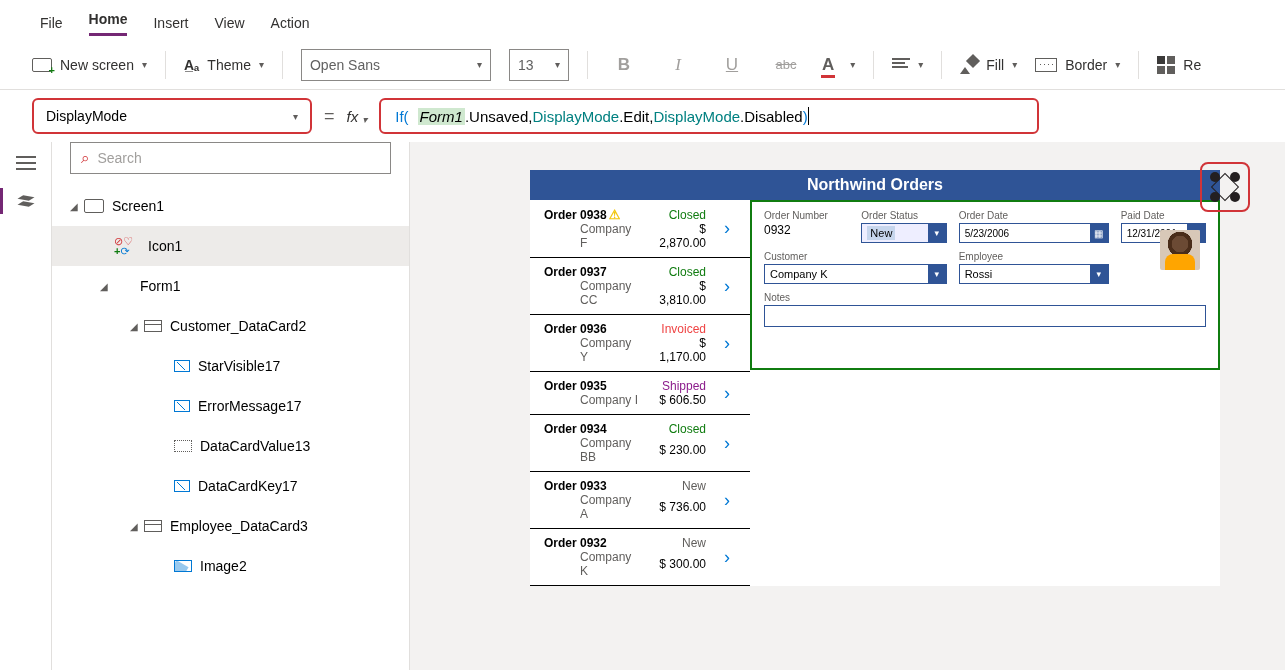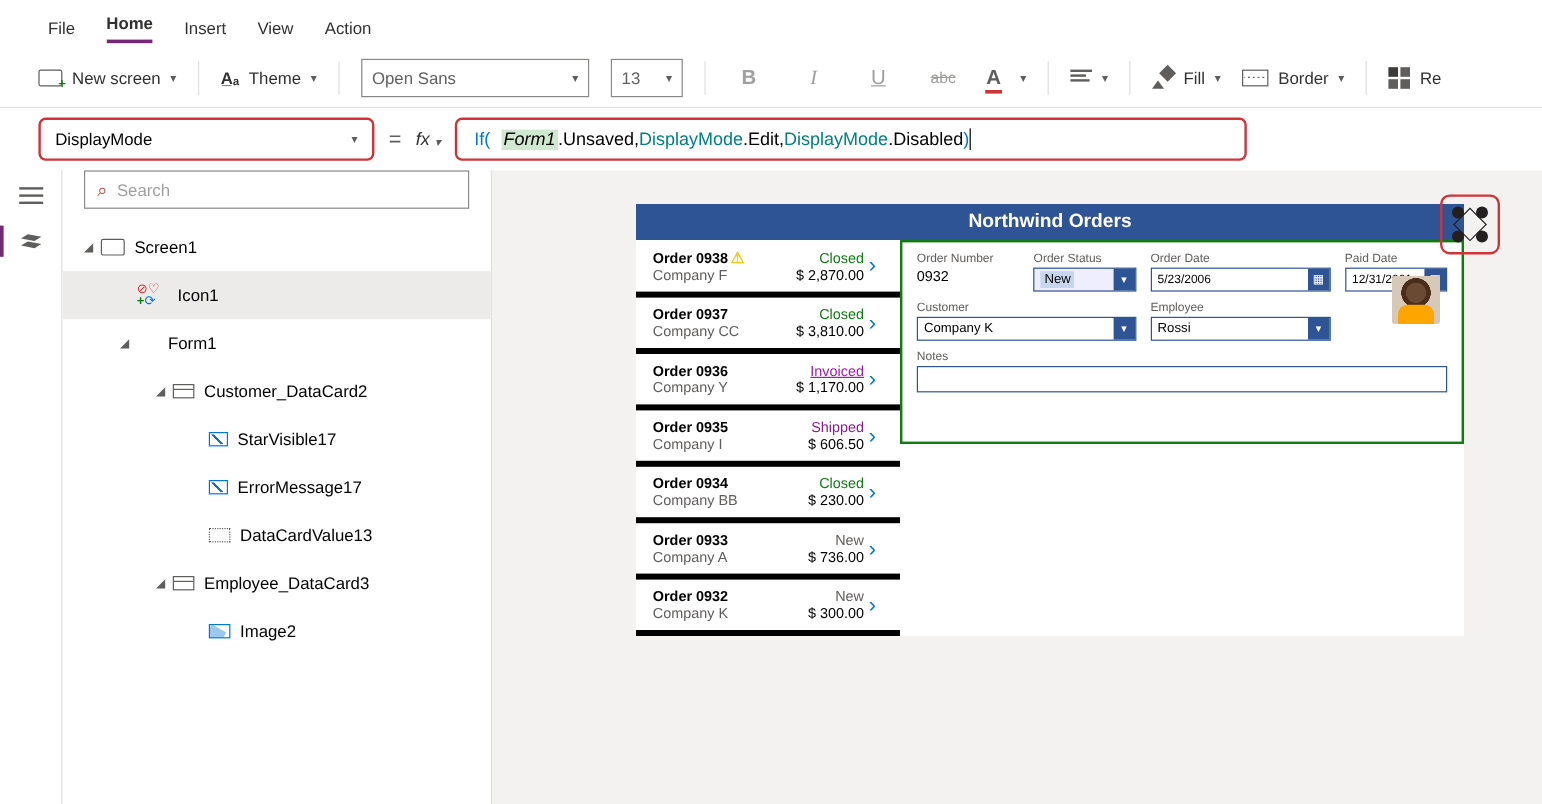--- a/index.html
+++ b/index.html
@@ -93,29 +93,29 @@
 .icon1-icons .heart { color: #d13438; }
 .icon1-icons .plus { color: #107c10; font-weight: bold; }
 .icon1-icons .refresh { color: #0078d4; }
 
 
 .canvas-area { flex: 1; background: #f3f2f1; padding: 28px 0 0 120px; overflow: hidden; }
 .canvas { width: 690px; background: #fff; position: relative; }
 .canvas-header { background: #2f5496; color: #fff; text-align: center; font-weight: 700; font-size: 16px; padding: 6px 0; }
 .canvas-body { display: flex; }
 .orders-list { width: 220px; }
-.order-item { border-bottom: 5px solid #000000; padding: 7px 10px 7px 14px; display: grid; grid-template-columns: 1fr auto 16px; grid-template-rows: auto auto; align-items: center; column-gap: 4px; font-size: 12px; }
+.order-item { border-bottom: 1px solid #000000; padding: 7px 10px 7px 14px; display: grid; grid-template-columns: 1fr auto 16px; grid-template-rows: auto auto; align-items: center; column-gap: 18px; font-size: 12px; }
 .order-num { font-weight: 600; grid-column: 1; grid-row: 1; display: flex; align-items: center; gap: 2px; }
 .warn { color: #f2c811; font-size: 13px; }
 .order-status { grid-column: 2; grid-row: 1; text-align: right; font-size: 12px; }
-.order-co { grid-column: 1; grid-row: 2; color: #605e5c; }
+.order-co { grid-column: 1; grid-row: 2; color: #605e5c; margin-left: 36px; }
 .order-amt { grid-column: 2; grid-row: 2; text-align: right; }
 .arrow-r { grid-column: 3; grid-row: 1/3; color: #0078d4; font-size: 18px; }
 .st-closed { color: #107c10; }
-.st-invoiced { color: #a21caf; text-decoration: underline; }
+.st-invoiced { color: #ef4444; }
 .st-shipped { color: #8c1d8c; }
 .st-new { color: #605e5c; }
 
 .form-area { flex: 1; border: 2px solid #107c10; padding: 8px 12px; height: 170px; }
 .form-grid { display: grid; grid-template-columns: 1fr 1fr 1fr 1fr; gap: 8px 12px; font-size: 10px; color: #605e5c; }
 .form-field { display: flex; flex-direction: column; gap: 2px; }
 .form-field.span2 { grid-column: span 2; }
 .form-field.span4 { grid-column: span 4; }
 .fval-text { font-size: 12px; color: #000; }
 .combo { height: 20px; border: 1px solid #2f5496; display: flex; align-items: center; justify-content: space-between; padding: 0 0 0 5px; font-size: 11px; color: #000; }
@@ -284,20 +284,25 @@
       <div class="tree-row tree-indent-3">
         <span class="tree-arrow"></span>
         <span class="tree-icon lbl"></span>
         <span>ErrorMessage17</span>
       </div>
       <div class="tree-row tree-indent-3">
         <span class="tree-arrow"></span>
         <span class="tree-icon val"></span>
         <span>DataCardValue13</span>
       </div>
+      <div class="tree-row tree-indent-3">
+        <span class="tree-arrow"></span>
+        <span class="tree-icon lbl"></span>
+        <span>DataCardKey17</span>
+      </div>
       <div class="tree-row tree-indent-2">
         <span class="tree-arrow">◢</span>
         <span class="tree-icon card"></span>
         <span>Employee_DataCard3</span>
       </div>
       <div class="tree-row tree-indent-3">
         <span class="tree-arrow"></span>
         <span class="tree-icon img"></span>
         <span>Image2</span>
       </div>

